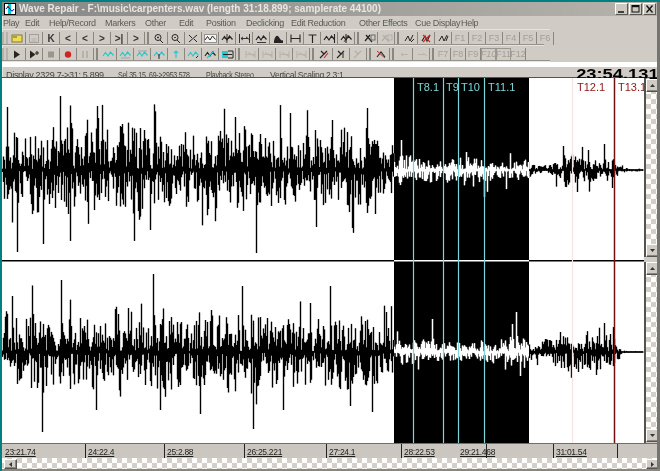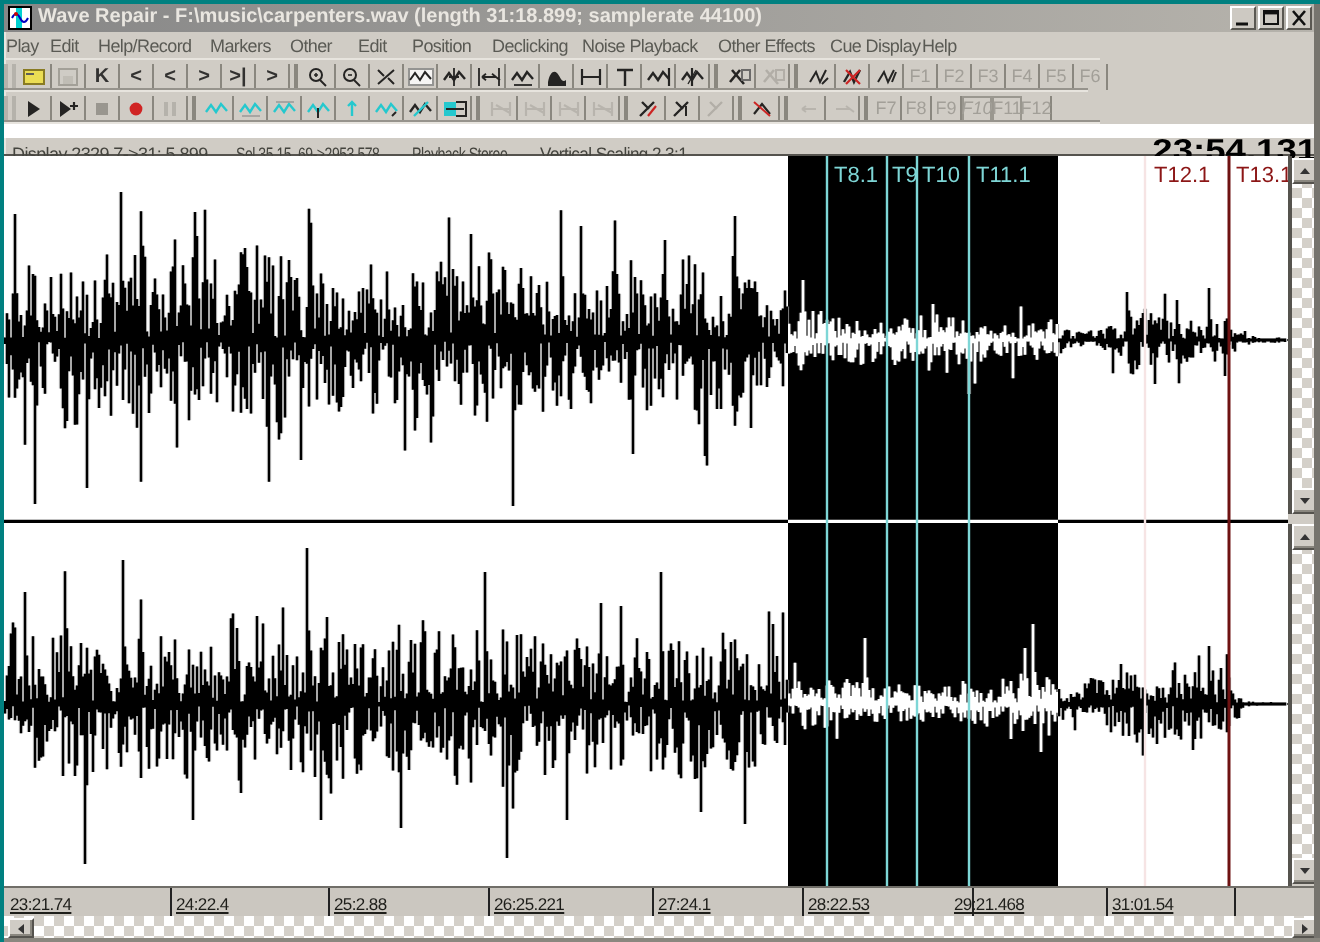--- a/index.html
+++ b/index.html
@@ -19,21 +19,21 @@
 .hline {position:absolute;height:1px;}
 .tb {width:17px;height:13px;flex:none;display:flex;align-items:center;justify-content:center;
  border-right:1px solid #8a877f;background:#d0ccc5;}
 .tb svg,.tb .gl {opacity:.82;}
 .tb .gl {font-size:10px;font-weight:bold;color:#111;line-height:11px;}
 .tb .fl {font-size:9px;color:#a29f98;line-height:10px;}
 .tb.dim svg,.tb.dim .gl {opacity:.55;}
 .grip {width:6px;height:13px;flex:none;border-left:2px solid #b5b2ab;border-right:2px solid #b5b2ab;margin-right:1px;}
 .tsep {width:4px;height:13px;flex:none;border-right:2px solid #8a877f;margin-right:2px;}
 #status {position:absolute;left:2px;top:62px;right:2px;height:16px;font-size:9px;letter-spacing:-0.3px;color:#44443e;
- border-top:7px solid #ffffff;border-bottom:1px solid #55534e;}
+ border-top:5px solid #ffffff;border-bottom:1px solid #55534e;}
 #status span {position:absolute;top:3px;white-space:pre;transform-origin:0 50%;}
 #stime {position:absolute;right:-1px;top:-2px;font-size:15px;font-weight:bold;color:#000;letter-spacing:0;transform:scaleX(1.22);transform-origin:100% 50%;}
 .wavesvg {position:absolute;left:2px;top:78px;}
 .mlab {font-size:11px;font-family:"Liberation Sans",sans-serif;}
 #vsborder {position:absolute;left:644px;top:78px;width:2px;height:365px;background:#55534e;}
 .sbtn {position:absolute;background:#d0ccc5;border-top:1px solid #fff;border-left:1px solid #fff;
  border-right:1px solid #55534e;border-bottom:1px solid #55534e;box-shadow:inset -1px -1px 0 #8a877f;
  font-size:7px;color:#111;text-align:center;}
 #labrow {position:absolute;left:2px;top:443px;width:658px;height:15px;background:#cbc7c0;
  border-top:1px solid #706e68;font-size:8.5px;letter-spacing:-0.3px;color:#1e1e1a;}
@@ -64,21 +64,21 @@
 </div>
 <div id="menu">
 <span style="left:1px">Play</span>
     <span style="left:23px">Edit</span>
     <span style="left:47px">Help/Record</span>
 <span style="left:103px">Markers</span>
     <span style="left:143px">Other</span>
     <span style="left:177px">Edit</span>
 <span style="left:204px">Position</span>
     <span style="left:244px">Declicking</span>
-    <span style="left:289px">Noise Playback</span>
+    <span style="left:289px">Edit Reduction</span>
 <span style="left:357px">Other Effects</span>
     <span style="left:413px">Cue Display</span>
     <span style="left:459px">Help</span>
 </div>
 <div class="tbrow" style="top:30px">
     <div class="grip"></div>
     <div class="tb" style="">
       <svg width="13" height="11" viewBox="0 0 13 11" style="display:block;margin:auto">
         <rect x="1" y="2" width="10" height="7" fill="#f2e13c" stroke="#7a6a00"></rect>
         <path d="M2 4h4" stroke="#444"></path>
@@ -463,21 +463,21 @@
     <div class="blab" style="left:86px">24:22.4</div>
     <div class="btick" style="left:162px"></div>
     <div class="blab" style="left:165px">25:2.88</div>
     <div class="btick" style="left:242px"></div>
     <div class="blab" style="left:245px">26:25.221</div>
     <div class="btick" style="left:324px"></div>
     <div class="blab" style="left:327px">27:24.1</div>
     <div class="btick" style="left:399px"></div>
     <div class="blab" style="left:402px">28:22.53</div>
     <div class="btick" style="left:484px"></div>
-    <div class="blab" style="left:475px">29:21.468</div>
+    <div class="blab" style="left:458px">29:21.468</div>
     <div class="btick" style="left:551px"></div>
     <div class="blab" style="left:554px">31:01.54</div>
   </div>
 <div id="hscroll"></div>
 <div class="sbtn" style="left:4px;top:459px;width:13px;height:10px">
     <svg width="3" height="5" style="display:block;margin:2px auto">
       <path d="M0 2.5L3 0v5z" fill="#333"></path>
     </svg>
   </div>
 <div class="sbtn" style="left:646px;top:459px;width:13px;height:10px">

